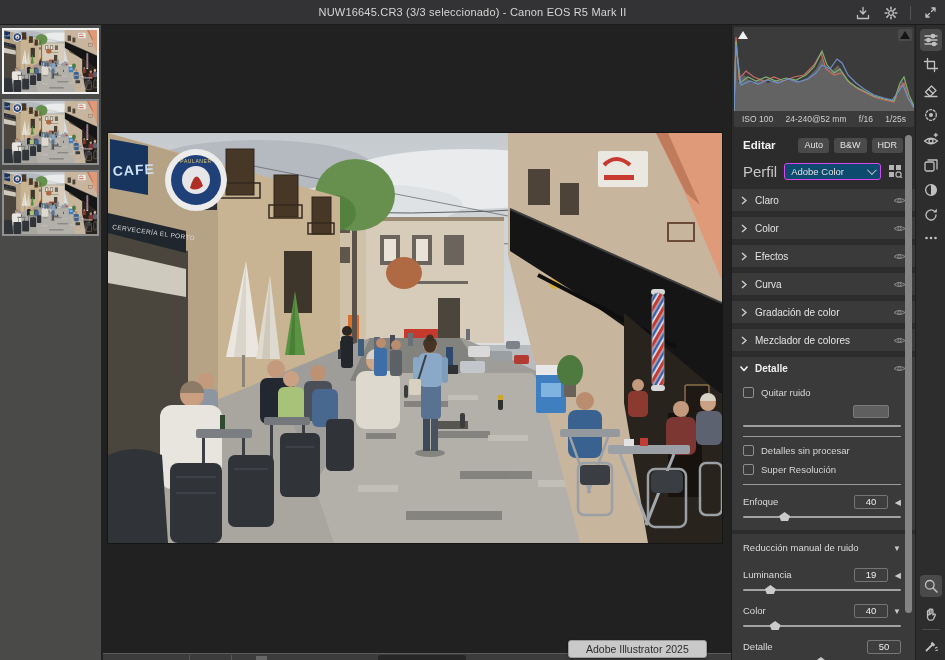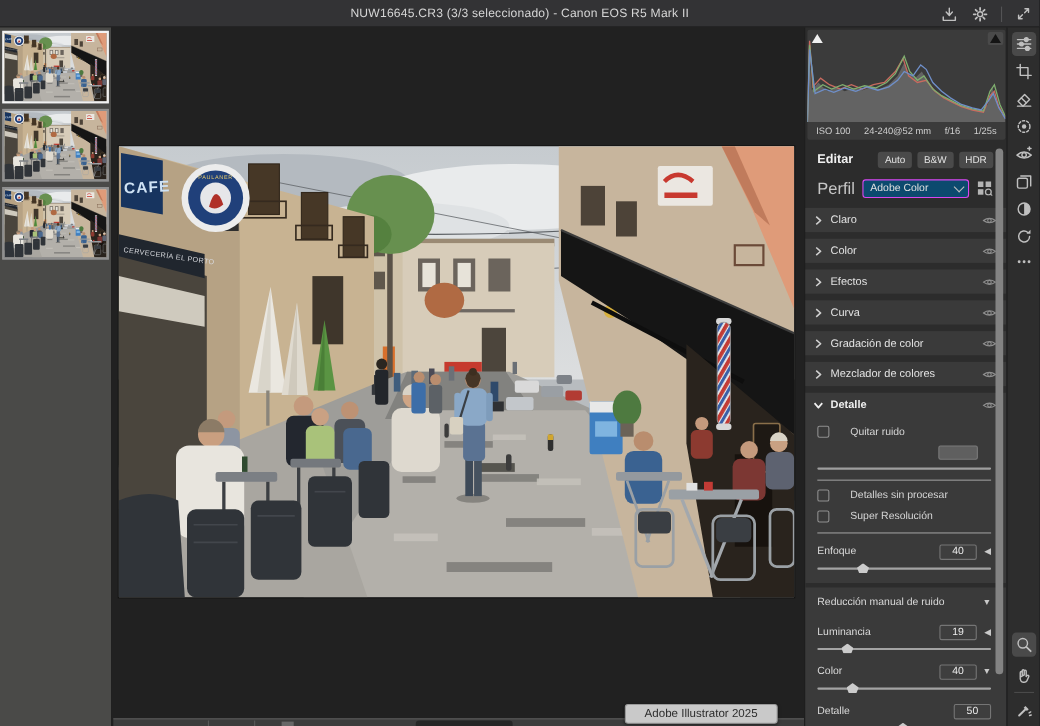--- a/index.html
+++ b/index.html
@@ -81,21 +81,21 @@
   .sections { margin-top:9px; }
   .sec-row { height:22px; background:#3a3a3a; margin-bottom:6px;
     display:flex; align-items:center; padding:0 9px; cursor:pointer; }
   .sec-row .lbl { font-size:10px; color:#e3e3e3; margin-left:8px; flex:1; }
   .chev { width:6px; height:9px; }
 
   .detail-block { background:#3a3a3a; padding-bottom:6px; }
   .detail-head { height:22px; display:flex; align-items:center; padding:0 9px; cursor:pointer; }
   .detail-head .lbl { font-size:10px; font-weight:bold; color:#efefef; margin-left:8px; flex:1; }
   .d-pad { padding:0 14px 0 11px; }
-  .cb-row { display:flex; align-items:center; gap:19px; margin-top:8px; cursor:pointer; }
+  .cb-row { display:flex; align-items:center; gap:7px; margin-top:8px; cursor:pointer; }
   .cb { width:11px; height:11px; border:1px solid #8f8f8f; border-radius:2px; background:#3a3a3a; flex:none; }
   .cb-lbl { font-size:9.5px; color:#d6d6d6; }
   .amt-box-disabled { width:36px; height:13px; background:#5f5f5f; border:1px solid #7a7a7a; border-radius:2px;
     margin:7px 12px 0 auto; }
   .flat-track { height:2px; background:#9e9e9e; border-radius:1px; margin-top:7px; }
   .hr { height:1px; background:#9a9a9a; margin:9px 0 1px 0; }
 
   .srow { display:flex; align-items:center; margin-top:9px; height:15px;justify-content:center; }
   .srow .slabel { font-size:9.5px; color:#dadada; flex:1; }
   .vbox { width:34px; height:14px; background:#3e3e3e; border:1px solid #757575; border-radius:2px;

